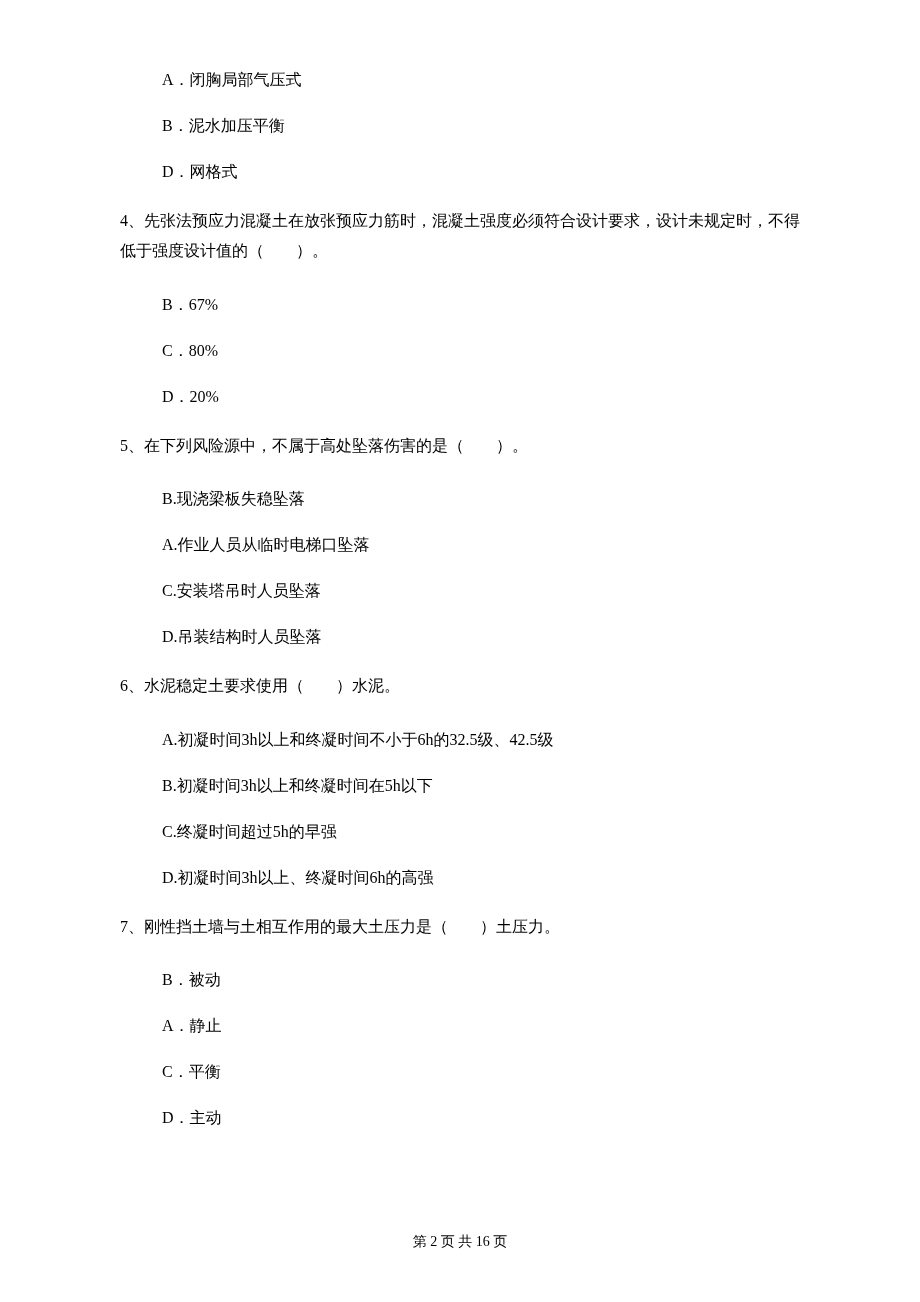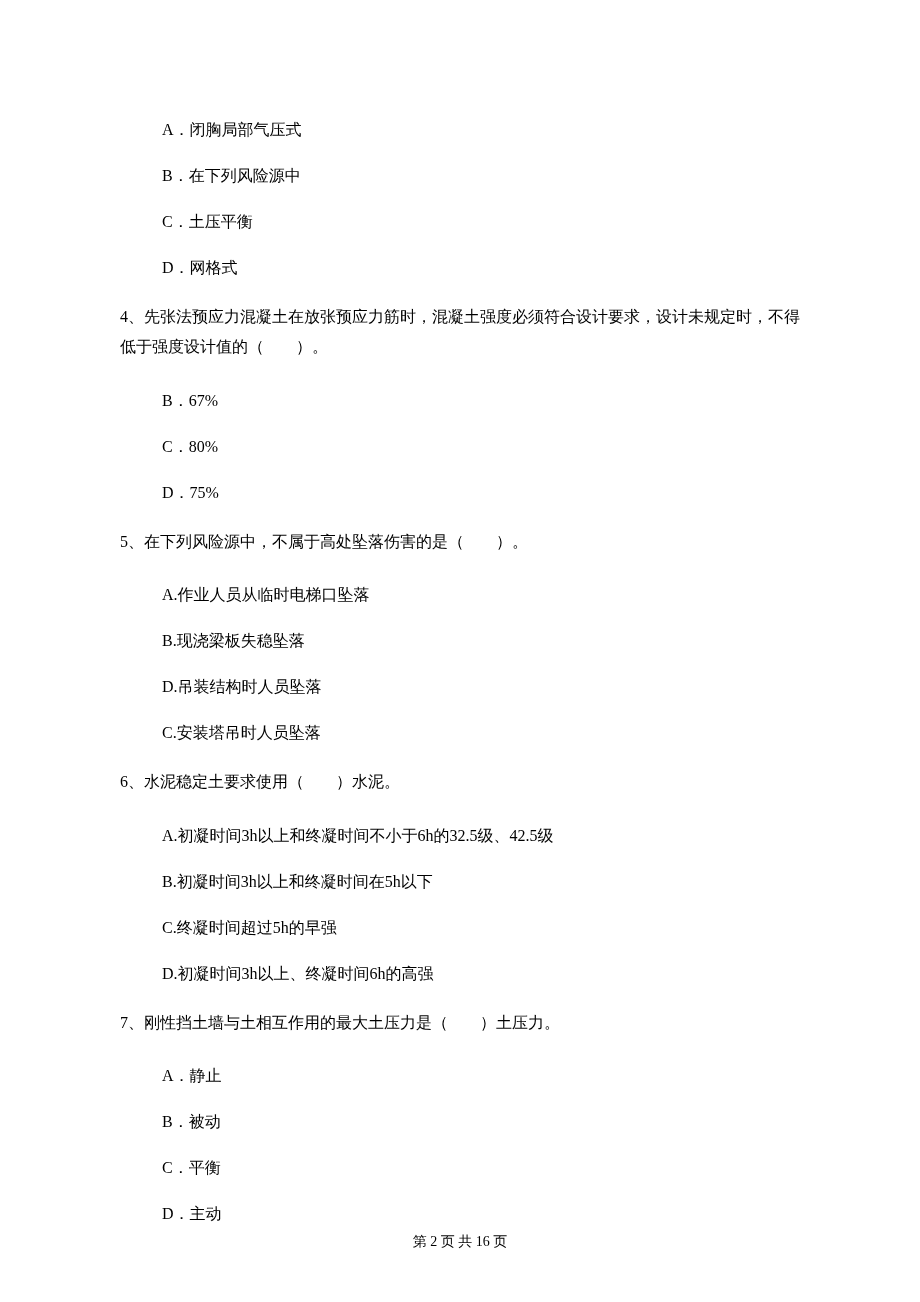--- a/index.html
+++ b/index.html
@@ -10,21 +10,21 @@
   }
   .page {
     width: 920px;
     height: 1302px;
     position: relative;
     font-family: "SimSun", "宋体", serif;
     font-size: 16px;
     color: #000000;
     line-height: 1.5;
     box-sizing: border-box;
-    padding: 108px 120px 0 120px;
+    padding: 58px 120px 0 120px;
   }
   .option {
     margin: 0 0 22px 42px;
   }
   .question {
     margin: 13px 0 26px 0;
     line-height: 1.9;
   }
   .q-block {
     margin-top: 10px;
@@ -38,50 +38,49 @@
     font-size: 14px;
   }
 </style>
 </head>
 <body>
 
 <div class="page">
 
   <div class="q-block">
     <div class="option">A．闭胸局部气压式</div>
-    <div class="option">B．在下列风险源中</div>
-    <div class="option">C．土压平衡</div>
+    <div class="option">B．泥水加压平衡</div>
     <div class="option">D．网格式</div>
   </div>
 
   <div class="question">4、先张法预应力混凝土在放张预应力筋时，混凝土强度必须符合设计要求，设计未规定时，不得低于强度设计值的（　　）。</div>
   <div>
     <div class="option">B．67%</div>
     <div class="option">C．80%</div>
-    <div class="option">D．75%</div>
+    <div class="option">D．20%</div>
   </div>
 
   <div class="question">5、在下列风险源中，不属于高处坠落伤害的是（　　）。</div>
   <div>
+    <div class="option">B.现浇梁板失稳坠落</div>
     <div class="option">A.作业人员从临时电梯口坠落</div>
-    <div class="option">B.现浇梁板失稳坠落</div>
+    <div class="option">C.安装塔吊时人员坠落</div>
     <div class="option">D.吊装结构时人员坠落</div>
-    <div class="option">C.安装塔吊时人员坠落</div>
   </div>
 
   <div class="question">6、水泥稳定土要求使用（　　）水泥。</div>
   <div>
     <div class="option">A.初凝时间3h以上和终凝时间不小于6h的32.5级、42.5级</div>
     <div class="option">B.初凝时间3h以上和终凝时间在5h以下</div>
     <div class="option">C.终凝时间超过5h的早强</div>
     <div class="option">D.初凝时间3h以上、终凝时间6h的高强</div>
   </div>
 
   <div class="question">7、刚性挡土墙与土相互作用的最大土压力是（　　）土压力。</div>
   <div>
+    <div class="option">B．被动</div>
     <div class="option">A．静止</div>
-    <div class="option">B．被动</div>
     <div class="option">C．平衡</div>
     <div class="option">D．主动</div>
   </div>
 
   <div class="footer">第 2 页 共 16 页</div>
 </div>
 
 </body></html>

